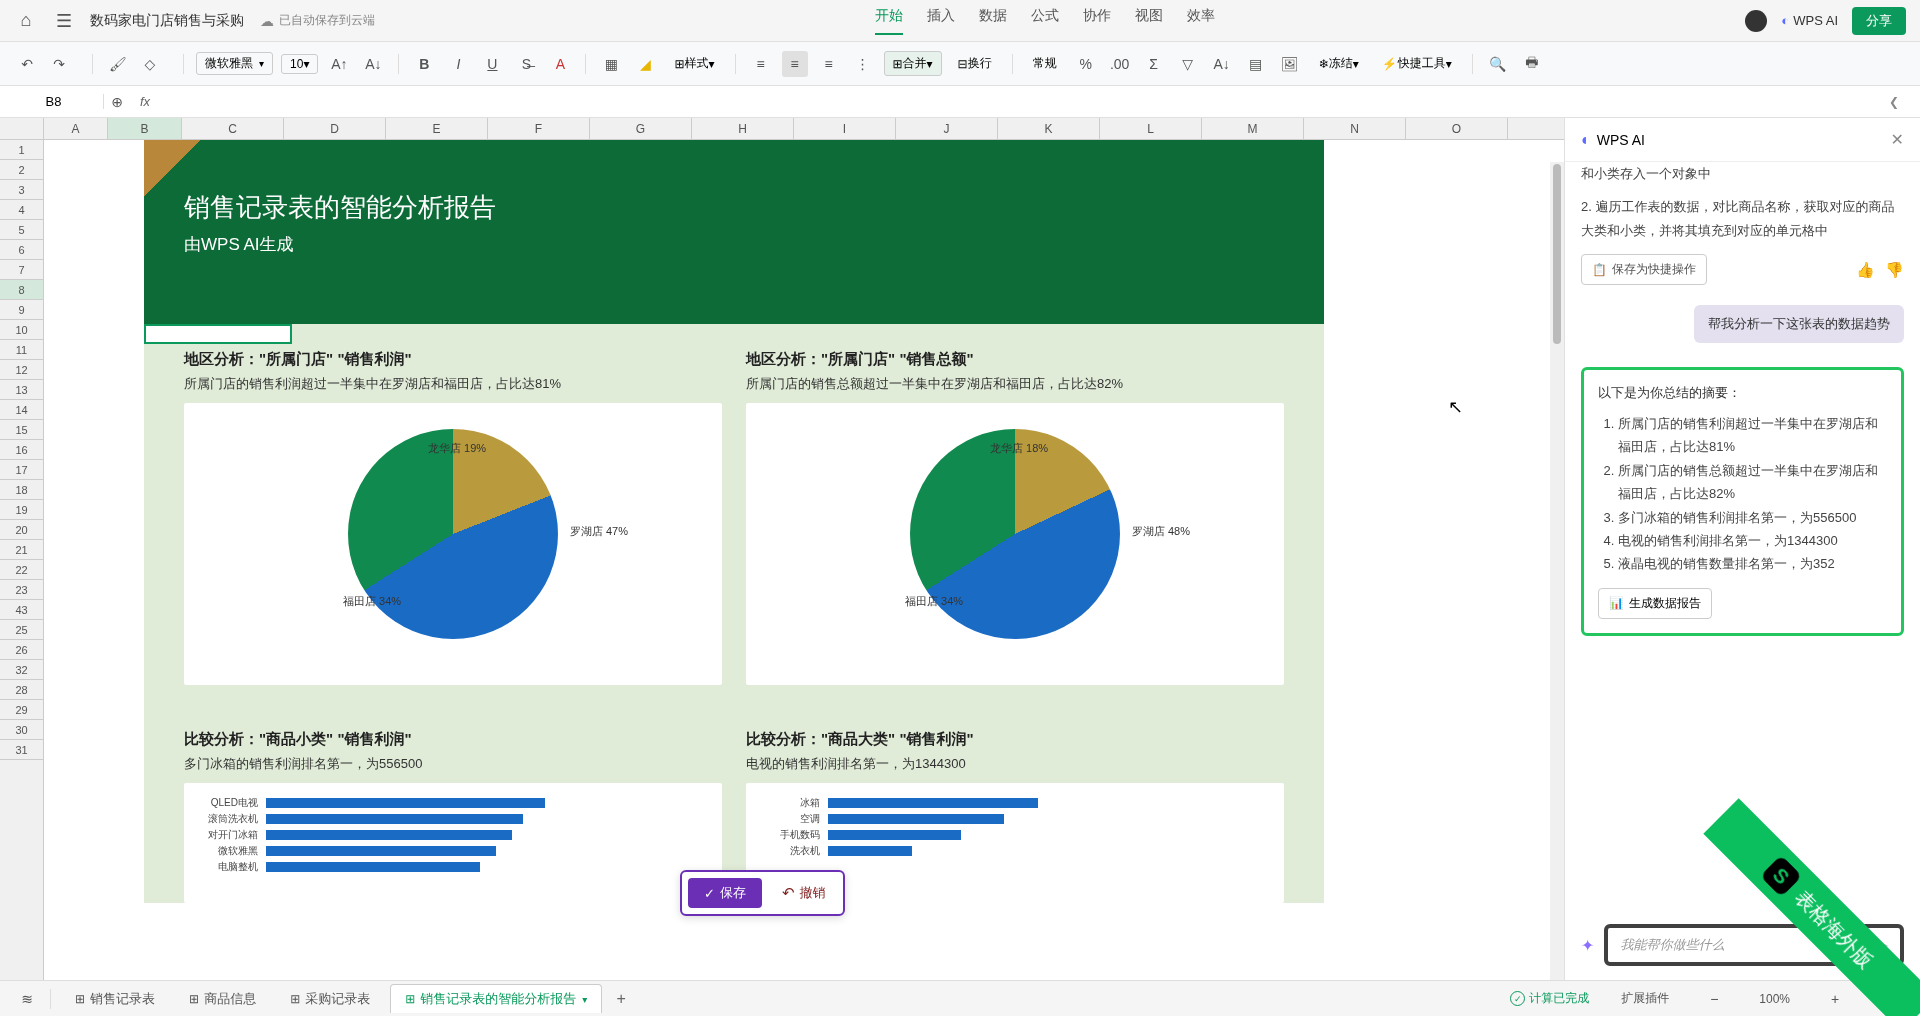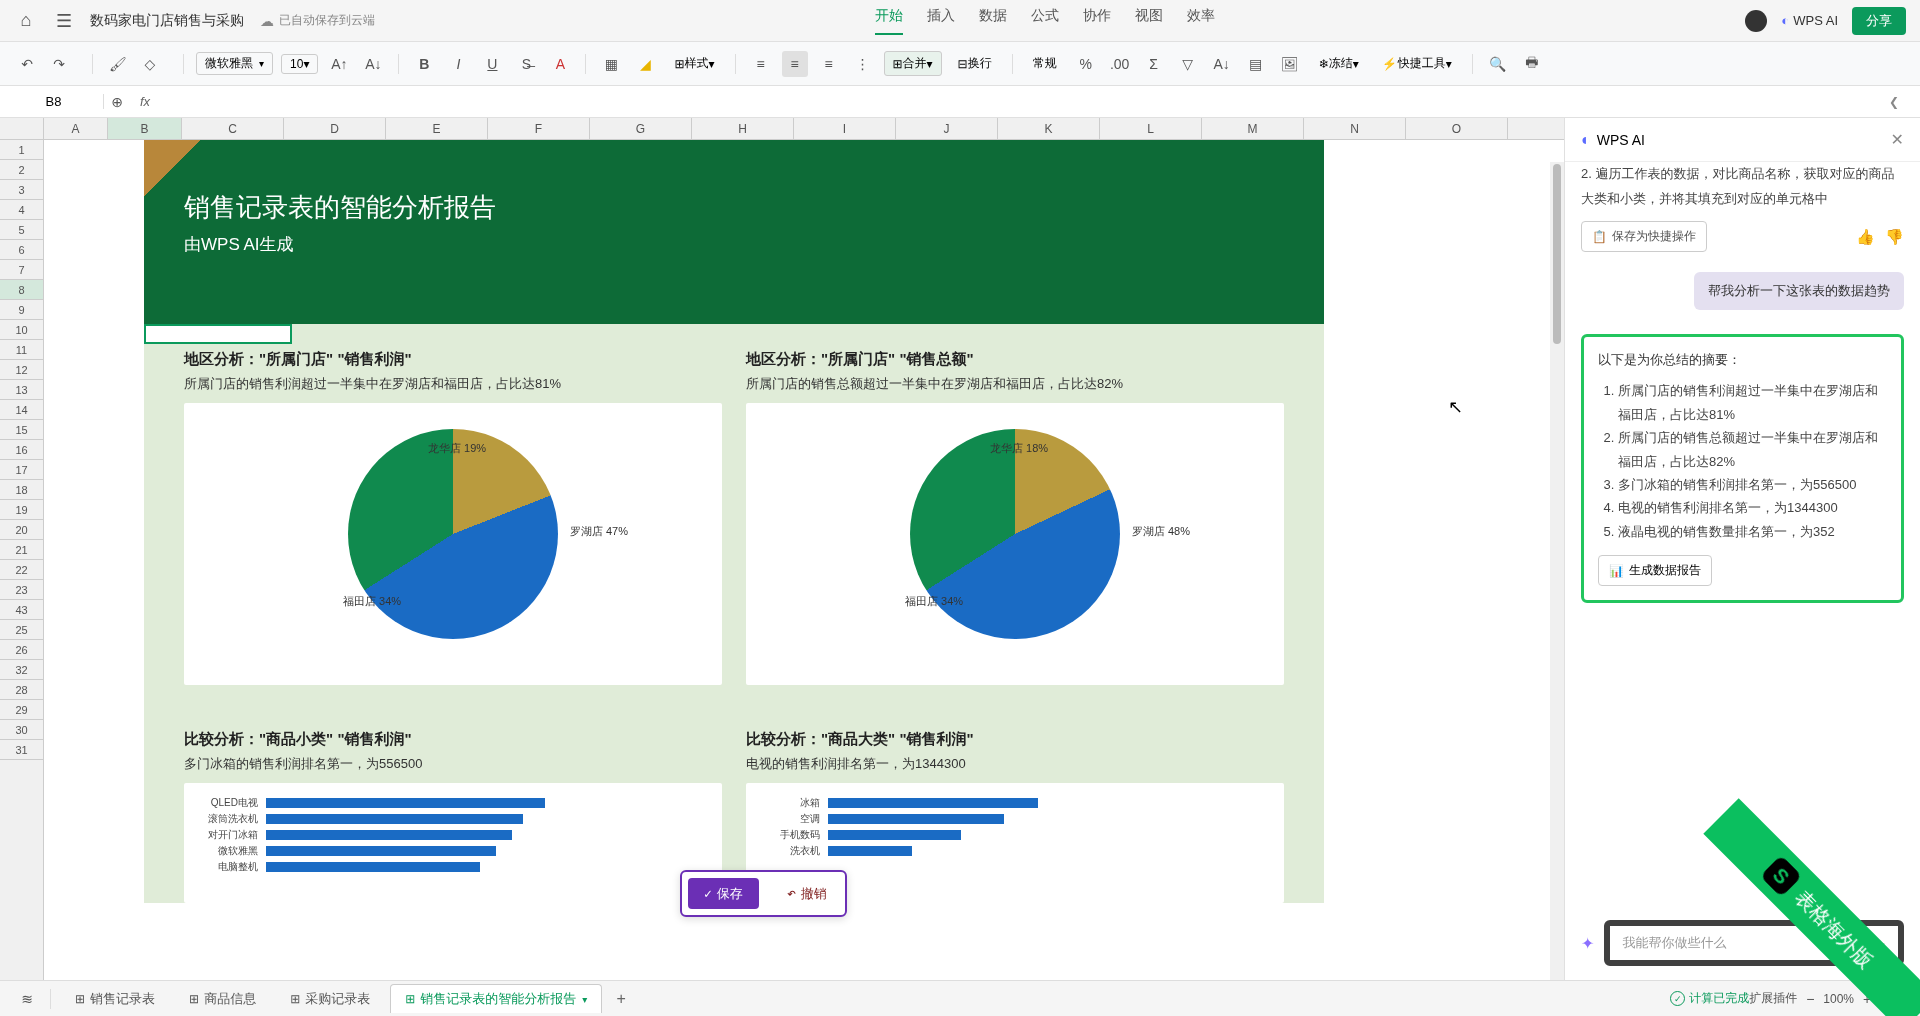--- a/index.html
+++ b/index.html
@@ -76,21 +76,21 @@
 .pie2 { background: conic-gradient(#b99b3e 0 18%, #1a6bc4 18% 66%, #108a4e 66% 100%); }
 .pie-label { position: absolute; font-size: 11px; color: #333; white-space: nowrap; }
 
 .section2 { background: #e0ecd8; padding: 45px 40px 0; display: flex; gap: 24px; }
 .bar-card { background: #fff; border-radius: 2px; padding: 14px; height: 120px; font-size: 10px; color: #444; }
 .hbar { display: flex; align-items: center; margin-bottom: 4px; height: 12px; }
 .hbar-label { width: 60px; text-align: right; margin-right: 8px; font-size: 10px; }
 .hbar-bar { height: 10px; background: #1a6bc4; }
 
 
-.float-actions { position: absolute; left: 680px; top: 870px; display: flex; background: #fff; border: 2px solid #6b2fb5; border-radius: 6px; padding: 6px; gap: 16px; box-shadow: 0 2px 8px rgba(0,0,0,0.15); z-index: 10; font-family: Liberation Mono, monospace; }
+.float-actions { position: absolute; left: 680px; top: 870px; display: flex; background: #fff; border: 2px solid #6b2fb5; border-radius: 6px; padding: 6px; gap: 8px; box-shadow: 0 2px 8px rgba(0,0,0,0.15); z-index: 10; }
 .fa-save { background: #6b2fb5; color: #fff; padding: 6px 16px; border-radius: 4px; font-size: 13px; cursor: pointer; display: flex; align-items: center; }
 .fa-save::before { content: "✓"; margin-right: 5px; }
 .fa-undo { color: #7f1d1d; padding: 6px 12px; font-size: 13px; cursor: pointer; display: flex; align-items: center; }
 .fa-undo::before { content: "↶"; margin-right: 5px; font-size: 15px; }
 
 
 .ai-panel { width: 356px; background: #fff; border-left: 1px solid #e0e0e0; display: flex; flex-direction: column; }
 .ai-head { display: flex; align-items: center; padding: 12px 16px; border-bottom: 1px solid #eee; }
 .ai-head .logo { color: #5b6bff; margin-right: 6px; font-size: 16px; }
 .ai-head .title { font-weight: 500; font-size: 14px; flex: 1; }
@@ -106,33 +106,33 @@
 
 .user-msg { background: #e4e0f0; padding: 10px 14px; border-radius: 6px; font-size: 13px; color: #333; margin-left: auto; width: fit-content; margin-bottom: 24px; text-align: center; }
 
 .summary-card { border: 3px solid #22c55e; border-radius: 6px; padding: 14px; margin-bottom: 16px; }
 .summary-title { font-size: 13px; color: #333; margin-bottom: 10px; }
 .summary-list { list-style: decimal; padding-left: 20px; font-size: 13px; color: #444; line-height: 1.8; }
 .gen-btn { border: 1px solid #ccc; border-radius: 4px; padding: 6px 10px; font-size: 12px; cursor: pointer; display: inline-flex; align-items: center; margin-top: 12px; }
 .gen-btn::before { content: "📊"; margin-right: 5px; font-size: 12px; }
 
 .ai-input-bar { padding: 14px 16px; display: flex; align-items: center; gap: 10px; }
-.ai-input { flex: 1; border: 6px solid #404040; border-radius: 6px; padding: 8px 12px; font-size: 13px; color: #999; display: flex; align-items: center; justify-content: space-between; }
+.ai-input { flex: 1; border: 4px solid #404040; border-radius: 6px; padding: 8px 12px; font-size: 13px; color: #999; display: flex; align-items: center; justify-content: space-between; font-style: italic; }
 .ai-input::after { content: "➤"; color: #bbb; }
 .magic-ic { color: #8b6fff; font-size: 16px; }
 
 
 .sheet-tabs { display: flex; align-items: center; height: 36px; background: #f5f5f5; border-top: 1px solid #ddd; padding: 0 14px; gap: 6px; }
 .sheet-tab { display: flex; align-items: center; padding: 5px 14px; font-size: 13px; color: #555; cursor: pointer; border-radius: 4px 4px 0 0; }
 .sheet-tab.active { background: #fff; color: #0b9a5c; font-weight: 500; border: 1px solid #ccc; border-bottom: none; }
 .sheet-tab::before { content: "⊞"; margin-right: 5px; font-size: 12px; }
 .sheet-tab.active::after { content: "▾"; margin-left: 6px; font-size: 10px; }
 .add-sheet { width: 26px; height: 26px; display: flex; align-items: center; justify-content: center; cursor: pointer; color: #666; font-size: 16px; }
 
-.status-right { margin-left: auto; display: flex; align-items: center; gap: 0; font-size: 12px; color: #555; }
+.status-right { margin-left: auto; display: flex; align-items: center; gap: 32px; font-size: 12px; color: #555; }
 .status-ok { color: #0b9a5c; display: flex; align-items: center; }
 .status-ok::before { content: "✓"; margin-right: 4px; border: 1px solid #0b9a5c; border-radius: 50%; width: 13px; height: 13px; display: inline-flex; align-items: center; justify-content: center; font-size: 9px; }
 .zoom { color: #555; }
 
 
 .watermark { position: fixed; right: -40px; bottom: 76px; transform: rotate(45deg); background: #0bbf5f; color: #fff; padding: 10px 70px; font-size: 20px; font-weight: 500; display: flex; align-items: center; z-index: 100; }
 .watermark::before { content: "S"; background: #000; color: #0bbf5f; width: 30px; height: 30px; border-radius: 8px; display: inline-flex; align-items: center; justify-content: center; margin-right: 10px; font-weight: bold; }
 
 .vscroll { position: absolute; right: 0; top: 22px; bottom: 0; width: 14px; background: #f0f0f0; }
 .vscroll-thumb { width: 8px; margin: 2px auto; height: 180px; background: #bbb; border-radius: 4px; }
@@ -369,20 +369,21 @@
     </div>
   </div>
 
   <div class="ai-panel">
     <div class="ai-head">
       <span class="logo">◐</span>
       <span class="title">WPS AI</span>
       <span class="ai-close">✕</span>
     </div>
     <div class="ai-body">
+      <div class="ai-text">和小类存入一个对象中</div>
       <div class="ai-text">2. 遍历工作表的数据，对比商品名称，获取对应的商品大类和小类，并将其填充到对应的单元格中</div>
       <div class="quicksave">
         <div class="qs-btn">保存为快捷操作</div>
         <div class="thumbs">
           <span>👍</span>
           <span>👎</span>
         </div>
       </div>
       <div class="user-msg">帮我分析一下这张表的数据趋势</div>
       <div class="summary-card">

